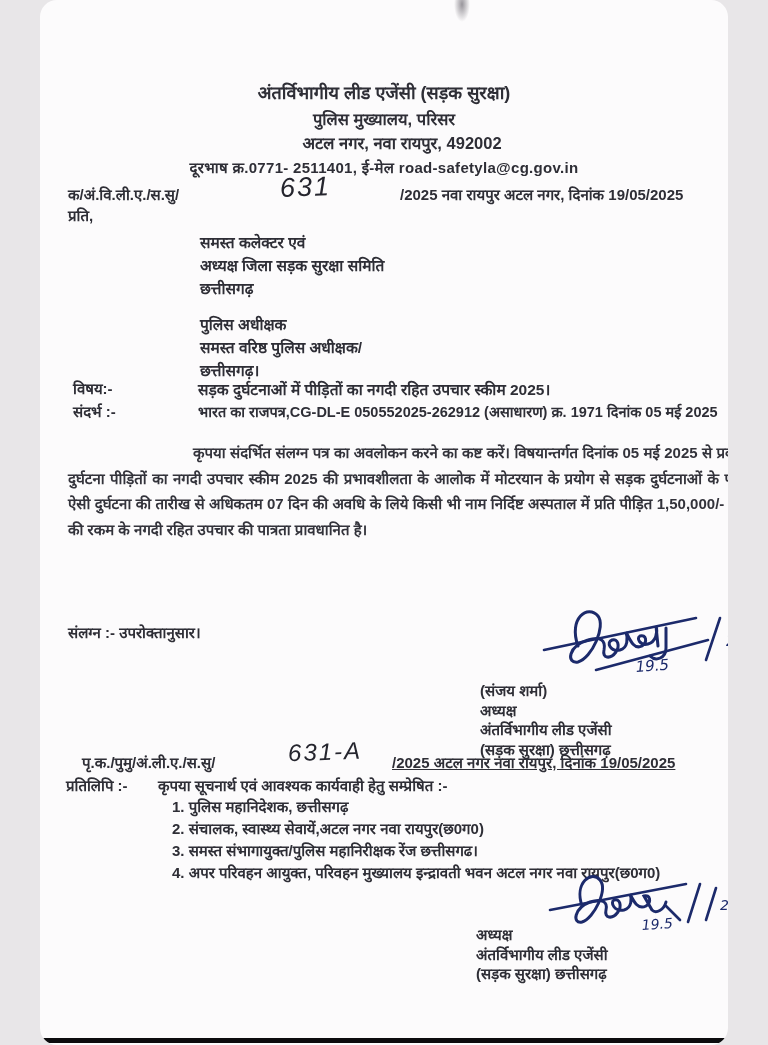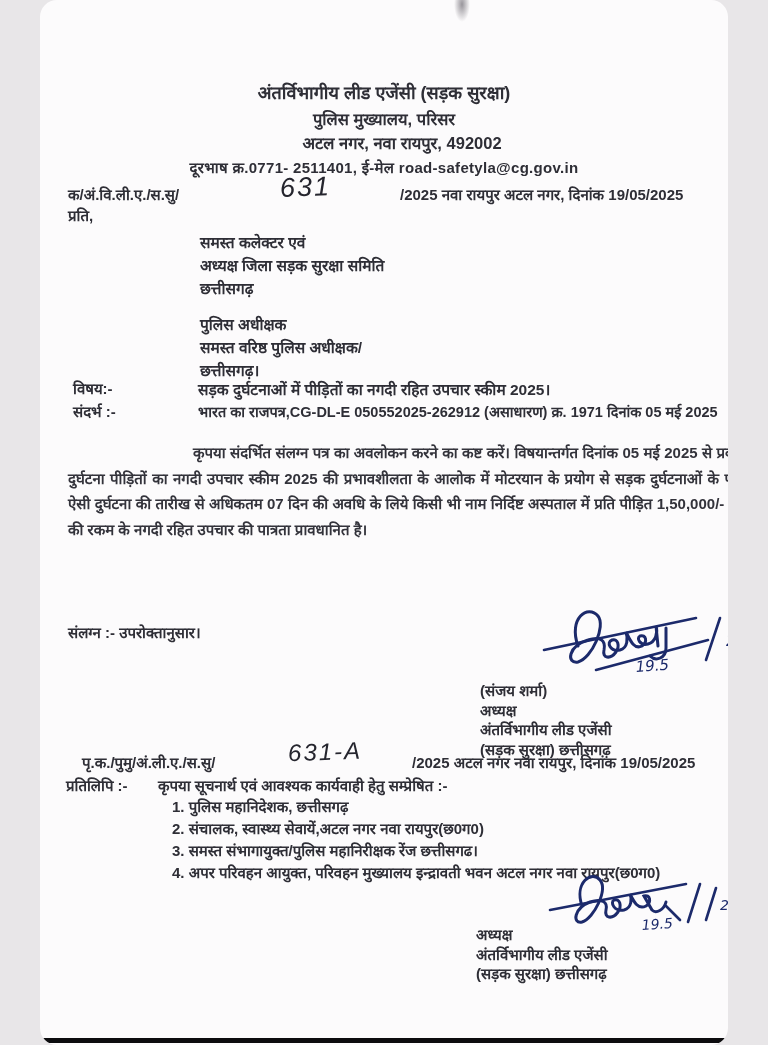--- a/index.html
+++ b/index.html
@@ -42,21 +42,21 @@
   .para1 { top:440px; }
   .para2 { top:567px; }
   .encl { left:28px; top:622px; font-size:15px; }
   .sig-ink { position:absolute; }
   .sig1 { left:498px; top:598px; width:228px; height:84px; }
   .sig2 { left:506px; top:866px; width:206px; height:70px; }
   .sig-block { position:absolute; text-align:left; font-size:15px; font-weight:bold; line-height:19.5px; }
   .sigb1 { left:440px; top:681px; width:290px; }
   .sigb2 { left:436px; top:925px; width:290px; }
   .endor-prefix { left:26px;  top:752px; font-size:15px;margin-left:16px; }
-  .endor-suffix { left:372px; top:752px; font-size:15px; }
+  .endor-suffix { left:352px; top:752px; font-size:15px;text-decoration:underline; }
   .copy-label   { left:26px;  top:775px; font-size:15px; }
   .copy-text    { left:118px; top:775px; font-size:15px; }
   .recipients { position:absolute; left:132px; top:796px; font-size:15px; font-weight:bold; line-height:22px; }
   .scan-smudge {
     position:absolute; left:414px; top:0; width:16px; height:22px;
     background:radial-gradient(ellipse at 50% 20%, rgba(70,65,75,.55), rgba(70,65,75,0) 70%);
   }
   .scan-bottom-line {
     position:absolute; left:0; bottom:2px; width:100%; height:5px; background:#0c0c0e;
   }

